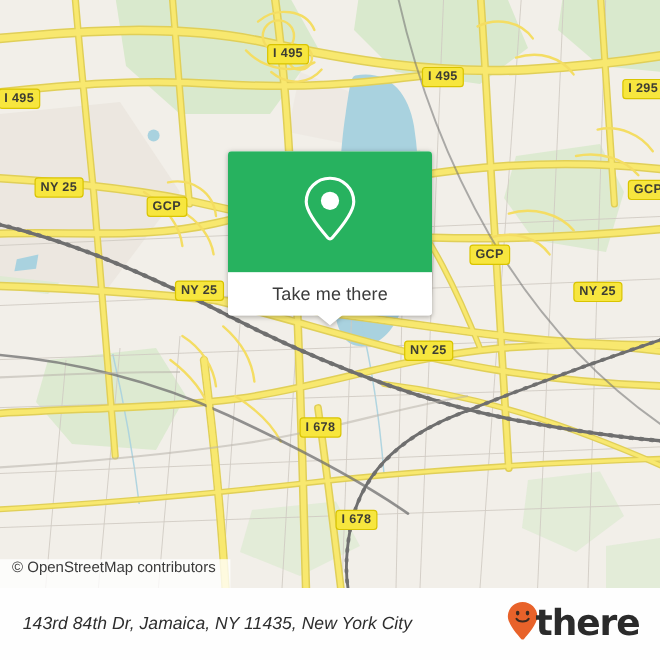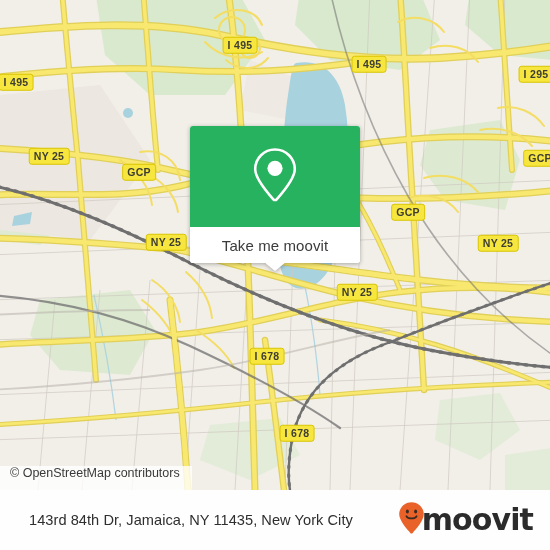--- a/index.html
+++ b/index.html
@@ -126,26 +126,27 @@
     top: 490px;
     width: 550px;
     height: 60px;
     background: rgba(255,255,255,0.93);
     display: flex;
     align-items: center;
     z-index: 25;
     overflow: hidden;
   }
   #footer-address {
-    margin-left: 29px;
+    margin-left: 19px;
     font-size: 14.6px;
     color: #2e2e2e;
     font-family: "Liberation Sans", sans-serif;
     white-space: nowrap;
     letter-spacing: 0.05px;
+    font-style: italic;
   }
   #brand-logo {
     position: absolute;
     right: 17px;
     top: 50%;
     transform: translateY(-50%);
     display: flex;
     align-items: center;
   }
   #brand-wordmark {
@@ -340,21 +341,21 @@
           <span>
             <svg width="46" height="58" viewBox="0 0 46 58" xmlns="http://www.w3.org/2000/svg">
               <path d="M23 3.5 C12.0 3.5 3.2 12.3 3.2 23.2 C3.2 32.5 16.2 47.5 21.3 53.3
                        C22.2 54.3 23.8 54.3 24.7 53.3 C29.8 47.5 42.8 32.5 42.8 23.2
                        C42.8 12.3 34.0 3.5 23 3.5 Z" fill="none" stroke="#ffffff" stroke-width="2.6"></path>
               <circle cx="23" cy="22.3" r="7.6" fill="#ffffff"></circle>
             </svg>
           </span>
         </div>
         <div id="card-bottom">
-          <span id="card-action-label">Take me moovit</span>
+          <span id="card-action-label">Take me there</span>
         </div>
       </div>
       <div id="card-tail"></div>
     </div>
 
     <div id="attribution">
       <span id="attribution-text">© OpenStreetMap contributors</span>
     </div>
   </div>
 
@@ -365,17 +366,17 @@
       <span>
         <svg width="27" height="34" viewBox="0 0 27 34" xmlns="http://www.w3.org/2000/svg">
           <path d="M13.5 1.2 C6.6 1.2 1.2 6.6 1.2 13.3 C1.2 19.6 9.3 28.6 12.3 31.9
                    C12.9 32.6 14.1 32.6 14.7 31.9 C17.7 28.6 25.8 19.6 25.8 13.3
                    C25.8 6.6 20.4 1.2 13.5 1.2 Z" fill="#e8622a"></path>
           <ellipse cx="9.4" cy="10.4" rx="1.5" ry="2.0" fill="#3a2a20"></ellipse>
           <ellipse cx="17.6" cy="10.4" rx="1.5" ry="2.0" fill="#3a2a20"></ellipse>
           <path d="M8.4 15.2 C10.2 18.2 16.8 18.2 18.6 15.2" fill="none" stroke="#3a2a20" stroke-width="1.7" stroke-linecap="round"></path>
         </svg>
       </span>
-      <span id="brand-wordmark">moovit</span>
+      <span id="brand-wordmark">there</span>
     </div>
   </div>
 
 </div>
 
 </body></html>

